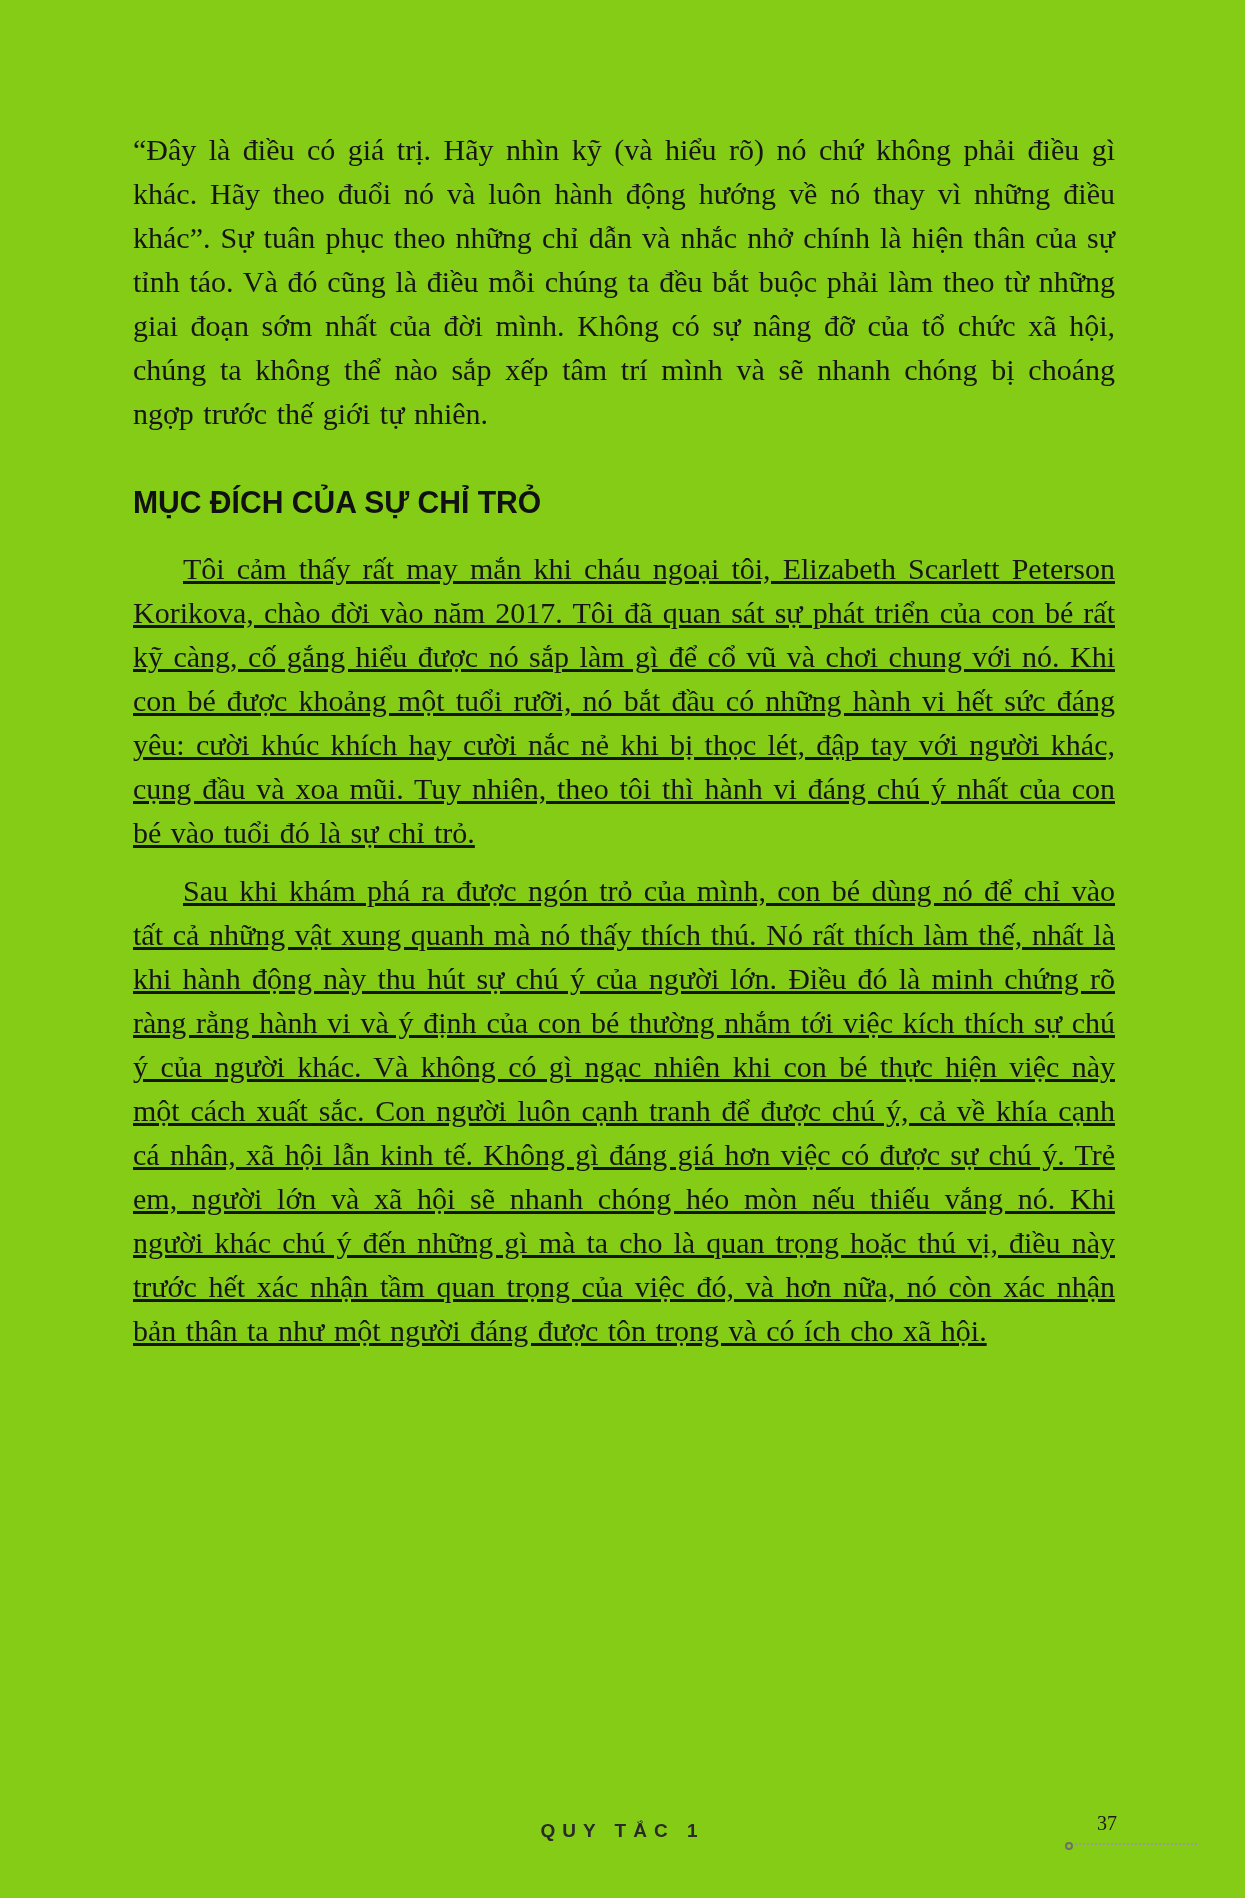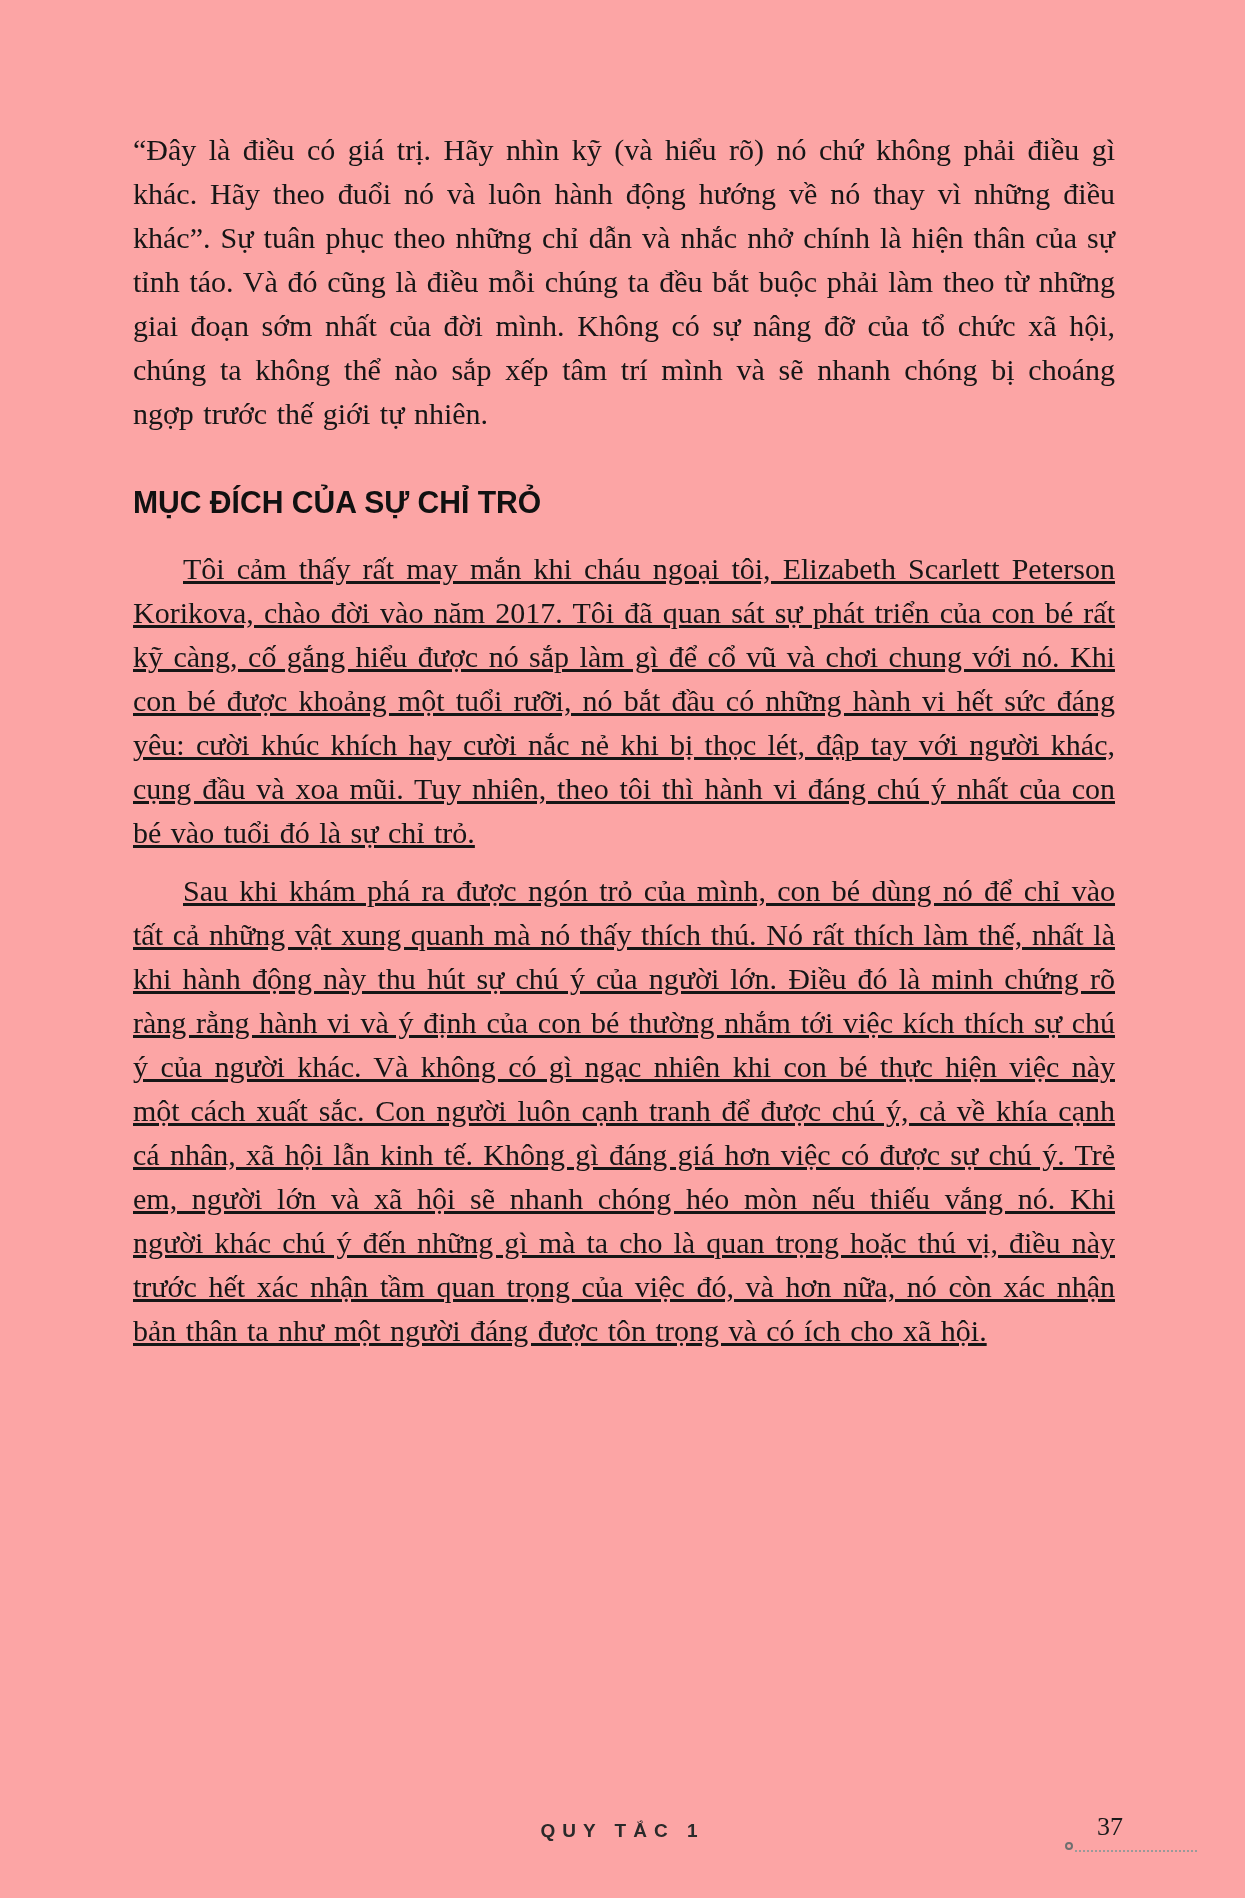--- a/index.html
+++ b/index.html
@@ -4,21 +4,21 @@
 <style>
   html, body {
     margin: 0;
     padding: 0;
     background: #ffffff;
   }
   .page {
     position: relative;
     width: 1245px;
     height: 1898px;
-    background: #fca5a5;
+    background: #84cc16;
     font-family: "Liberation Serif", "DejaVu Serif", serif;
     color: #161616;
     overflow: hidden;
   }
   .text-block {
     position: absolute;
     left: 133px;
     top: 128px;
     width: 982px;
   }
@@ -67,21 +67,21 @@
     position: absolute;
     right: 48px;
     top: 0;
     width: 122px;
     text-align: left;
     border-bottom: 2px dotted #9a9a9a;
     padding-bottom: 8px;
   }
   .page-num {
     font-family: "Liberation Serif", "DejaVu Serif", serif;
-    font-size: 26px;
+    font-size: 20px;
     color: #1a1a1a;
     padding-left: 22px;
   }
   .deco-circle {
     position: absolute;
     right: 172px;
     top: 30px;
     width: 8px;
     height: 8px;
     border: 2px solid #6f6f6f;

